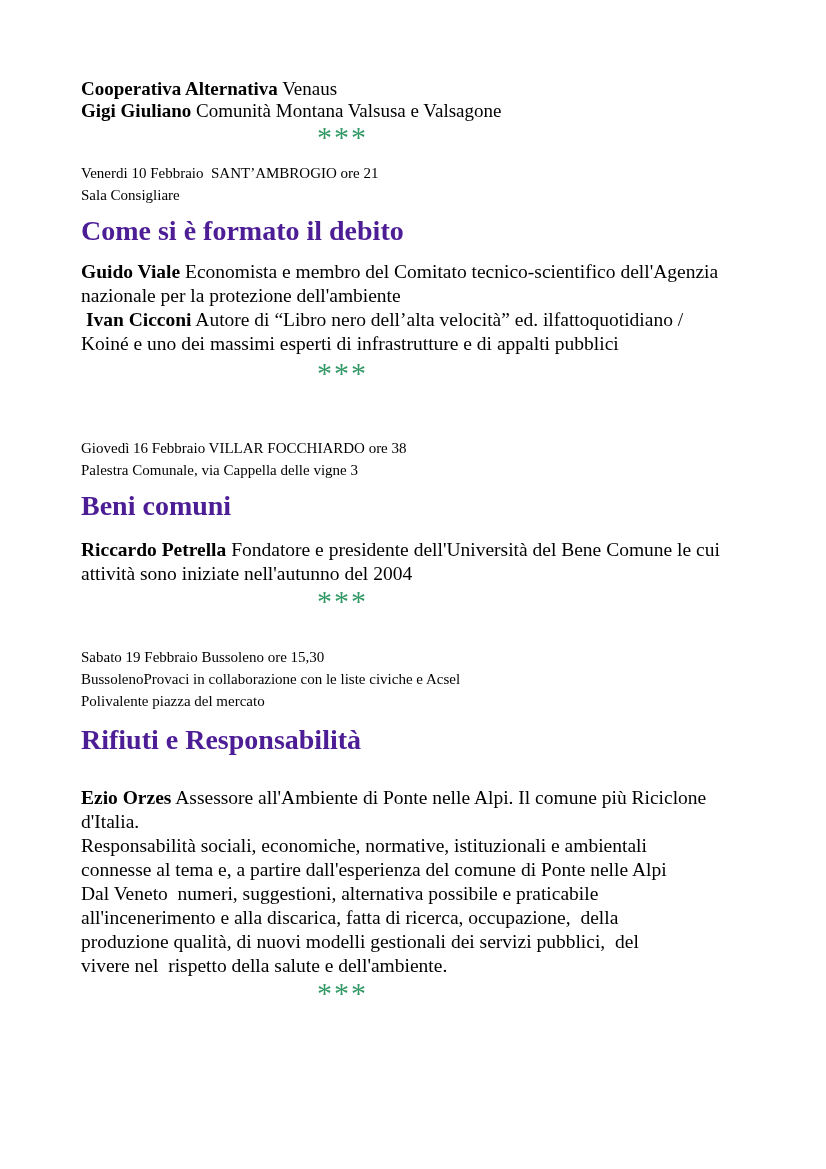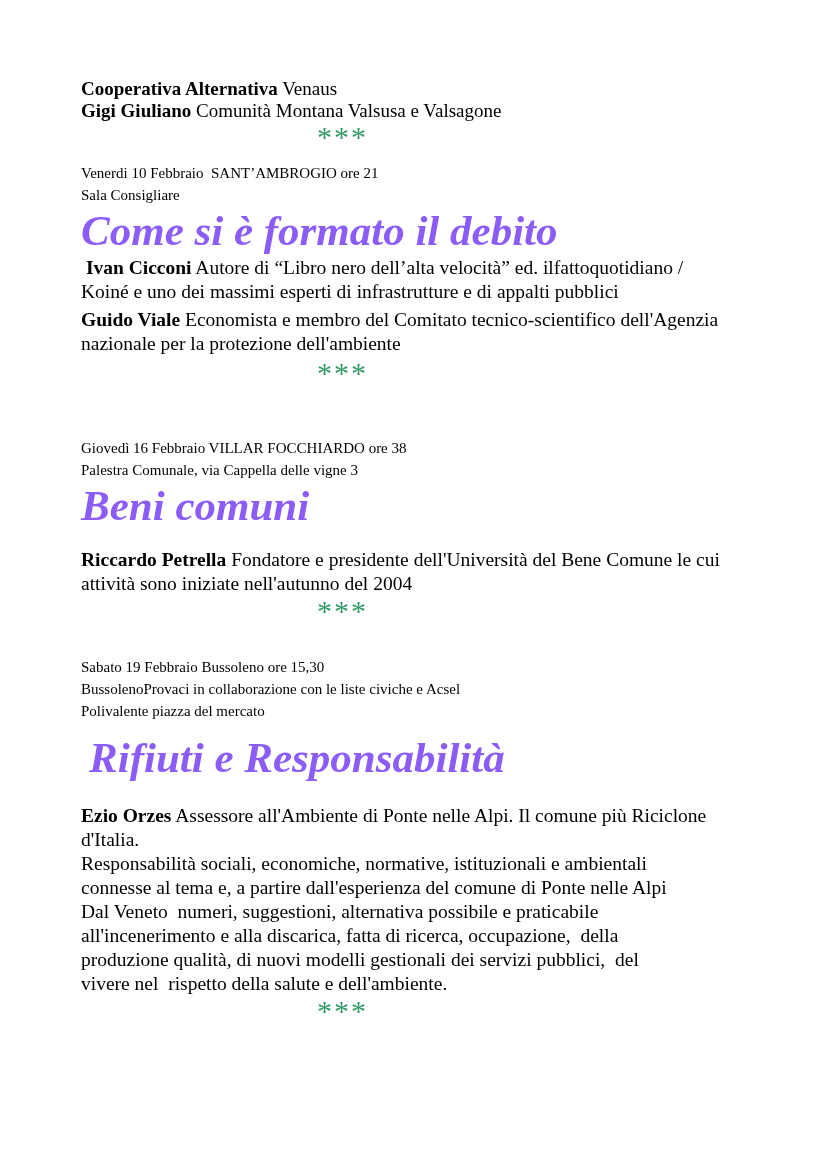--- a/index.html
+++ b/index.html
@@ -34,73 +34,72 @@
     letter-spacing: 2px;
     text-align: center;
     white-space: normal;
   }
   .evhead {
     font-weight: normal;
     font-size: 15px;
     line-height: 22px;
   }
   .evtitle {
-    color: #8b5cf6;
+    color: #4c1d95;
     font-weight: bold;
-    font-style: italic;
-    font-size: 43px;
+    font-size: 28px;
     line-height: 50px;
     white-space: nowrap;
   }
   .speaker, .bodytext {
     font-size: 19.5px;
     line-height: 24px;
   }
   
   .mt2  { margin-top: 2px; }
   .mt4  { margin-top: 4px; }
-  .mt5  { margin-top: 17px; }
+  .mt5  { margin-top: 7px; }
   .mt10 { margin-top: 10px; }
   .mt18 { margin-top: 18px; }
   .mt30 { margin-top: 30px; }
   .mt49 { margin-top: 49px; }
   .lh56 { line-height: 56px; }
 </style>
 </head>
 <body>
 
 <div class="doc">
 
   <p class="intro-line pre"><b>Cooperativa Alternativa</b><span> Venaus</span></p>
   <p class="intro-line pre"><b>Gigi Giuliano</b><span> Comunità Montana Valsusa e Valsagone</span></p>
 
   <p class="sep">***</p>
 
   <p class="evhead pre mt10">Venerdi 10 Febbraio  SANT’AMBROGIO ore 21</p>
   <p class="evhead pre">Sala Consigliare</p>
   <h1 class="evtitle" style="margin:0;">Come si è formato il debito</h1>
+  <p class="speaker pre mt4"><b>Guido Viale</b><span> Economista e membro del Comitato tecnico-scientifico dell'Agenzia
+nazionale per la protezione dell'ambiente</span></p>
   <p class="speaker pre"><b> Ivan Cicconi</b><span> Autore di “Libro nero dell’alta velocità” ed. ilfattoquotidiano /
 Koiné e uno dei massimi esperti di infrastrutture e di appalti pubblici</span></p>
-  <p class="speaker pre mt4"><b>Guido Viale</b><span> Economista e membro del Comitato tecnico-scientifico dell'Agenzia
-nazionale per la protezione dell'ambiente</span></p>
 
   <p class="sep mt2">***</p>
 
   <p class="evhead pre mt49">Giovedì 16 Febbraio VILLAR FOCCHIARDO ore 38</p>
   <p class="evhead pre">Palestra Comunale, via Cappella delle vigne 3</p>
   <h1 class="evtitle" style="margin:0;">Beni comuni</h1>
   <p class="speaker pre mt5"><b>Riccardo Petrella</b><span> Fondatore e presidente dell'Università del Bene Comune le cui
 attività sono iniziate nell'autunno del 2004</span></p>
 
   <p class="sep">***</p>
 
   <p class="evhead pre mt30">Sabato 19 Febbraio Bussoleno ore 15,30</p>
   <p class="evhead pre">BussolenoProvaci in collaborazione con le liste civiche e Acsel</p>
   <p class="evhead pre">Polivalente piazza del mercato</p>
-  <h1 class="evtitle lh56" style="margin:8px;">Rifiuti e Responsabilità</h1>
+  <h1 class="evtitle lh56" style="margin:0;">Rifiuti e Responsabilità</h1>
   <p class="speaker pre mt18"><b>Ezio Orzes</b><span> Assessore all'Ambiente di Ponte nelle Alpi. Il comune più Riciclone
 d'Italia.</span></p>
   <p class="bodytext pre">Responsabilità sociali, economiche, normative, istituzionali e ambientali
 connesse al tema e, a partire dall'esperienza del comune di Ponte nelle Alpi
 Dal Veneto  numeri, suggestioni, alternativa possibile e praticabile
 all'incenerimento e alla discarica, fatta di ricerca, occupazione,  della
 produzione qualità, di nuovi modelli gestionali dei servizi pubblici,  del
 vivere nel  rispetto della salute e dell'ambiente.</p>
 
   <p class="sep">***</p>

